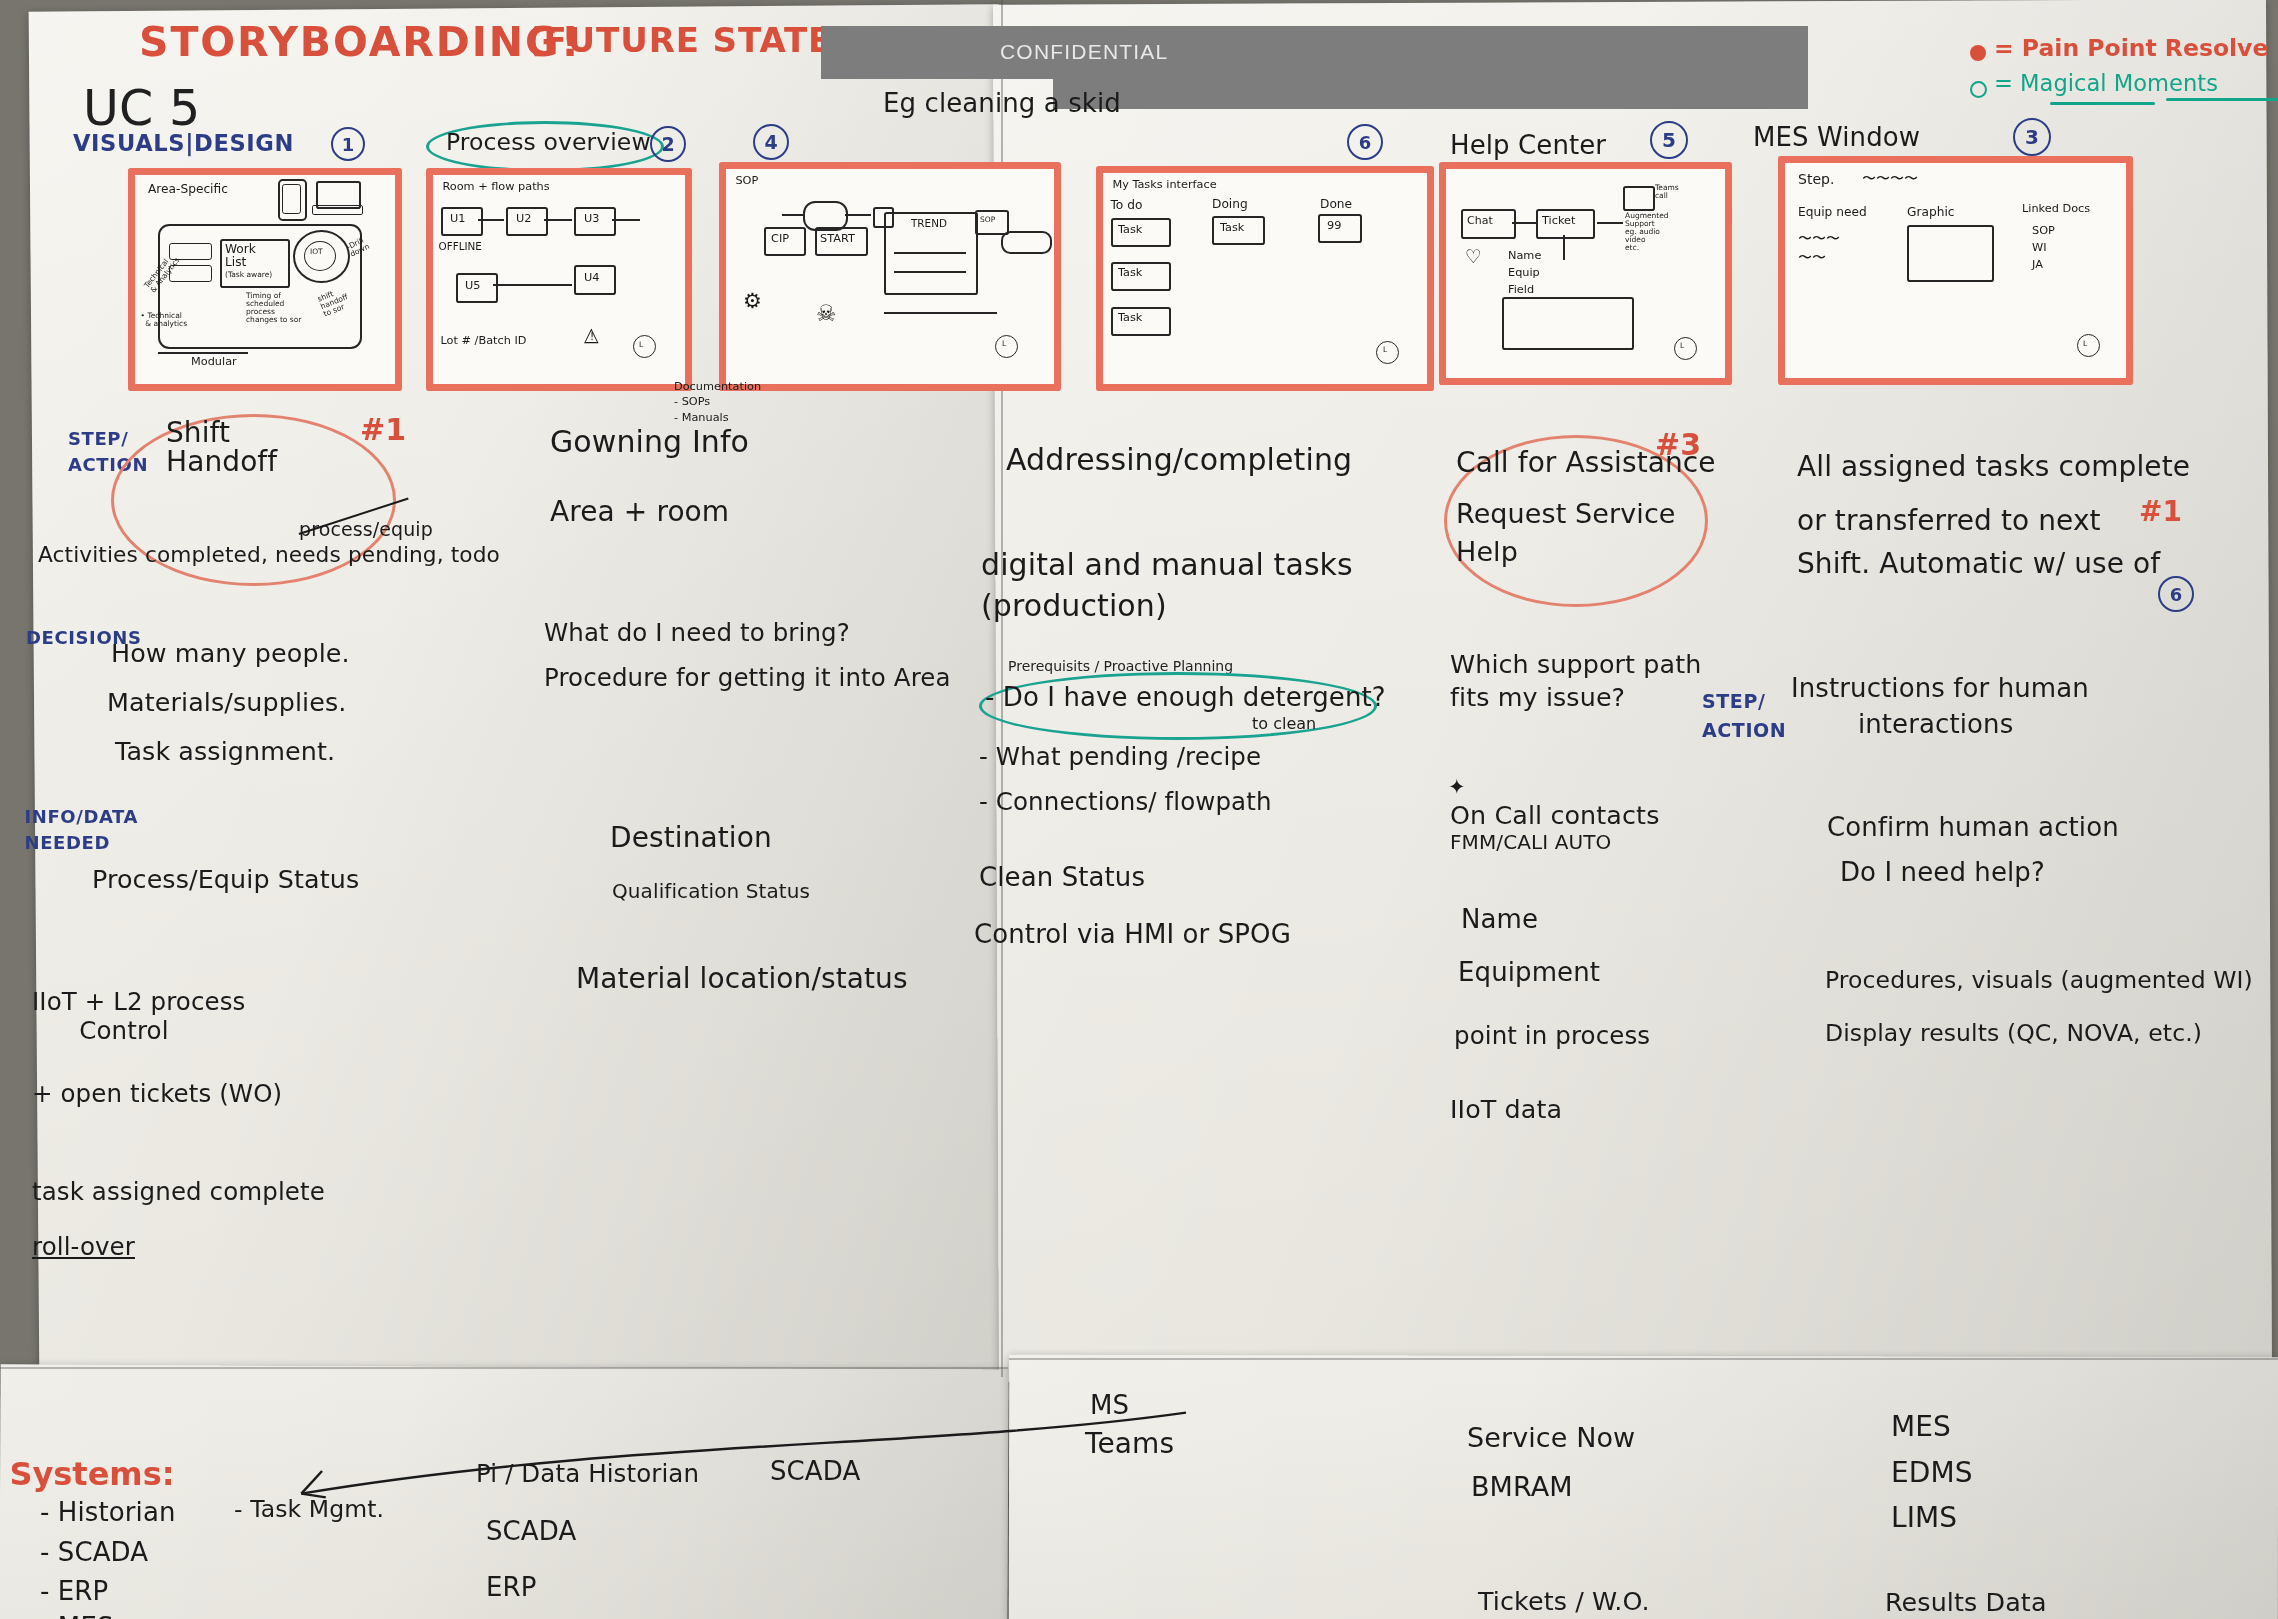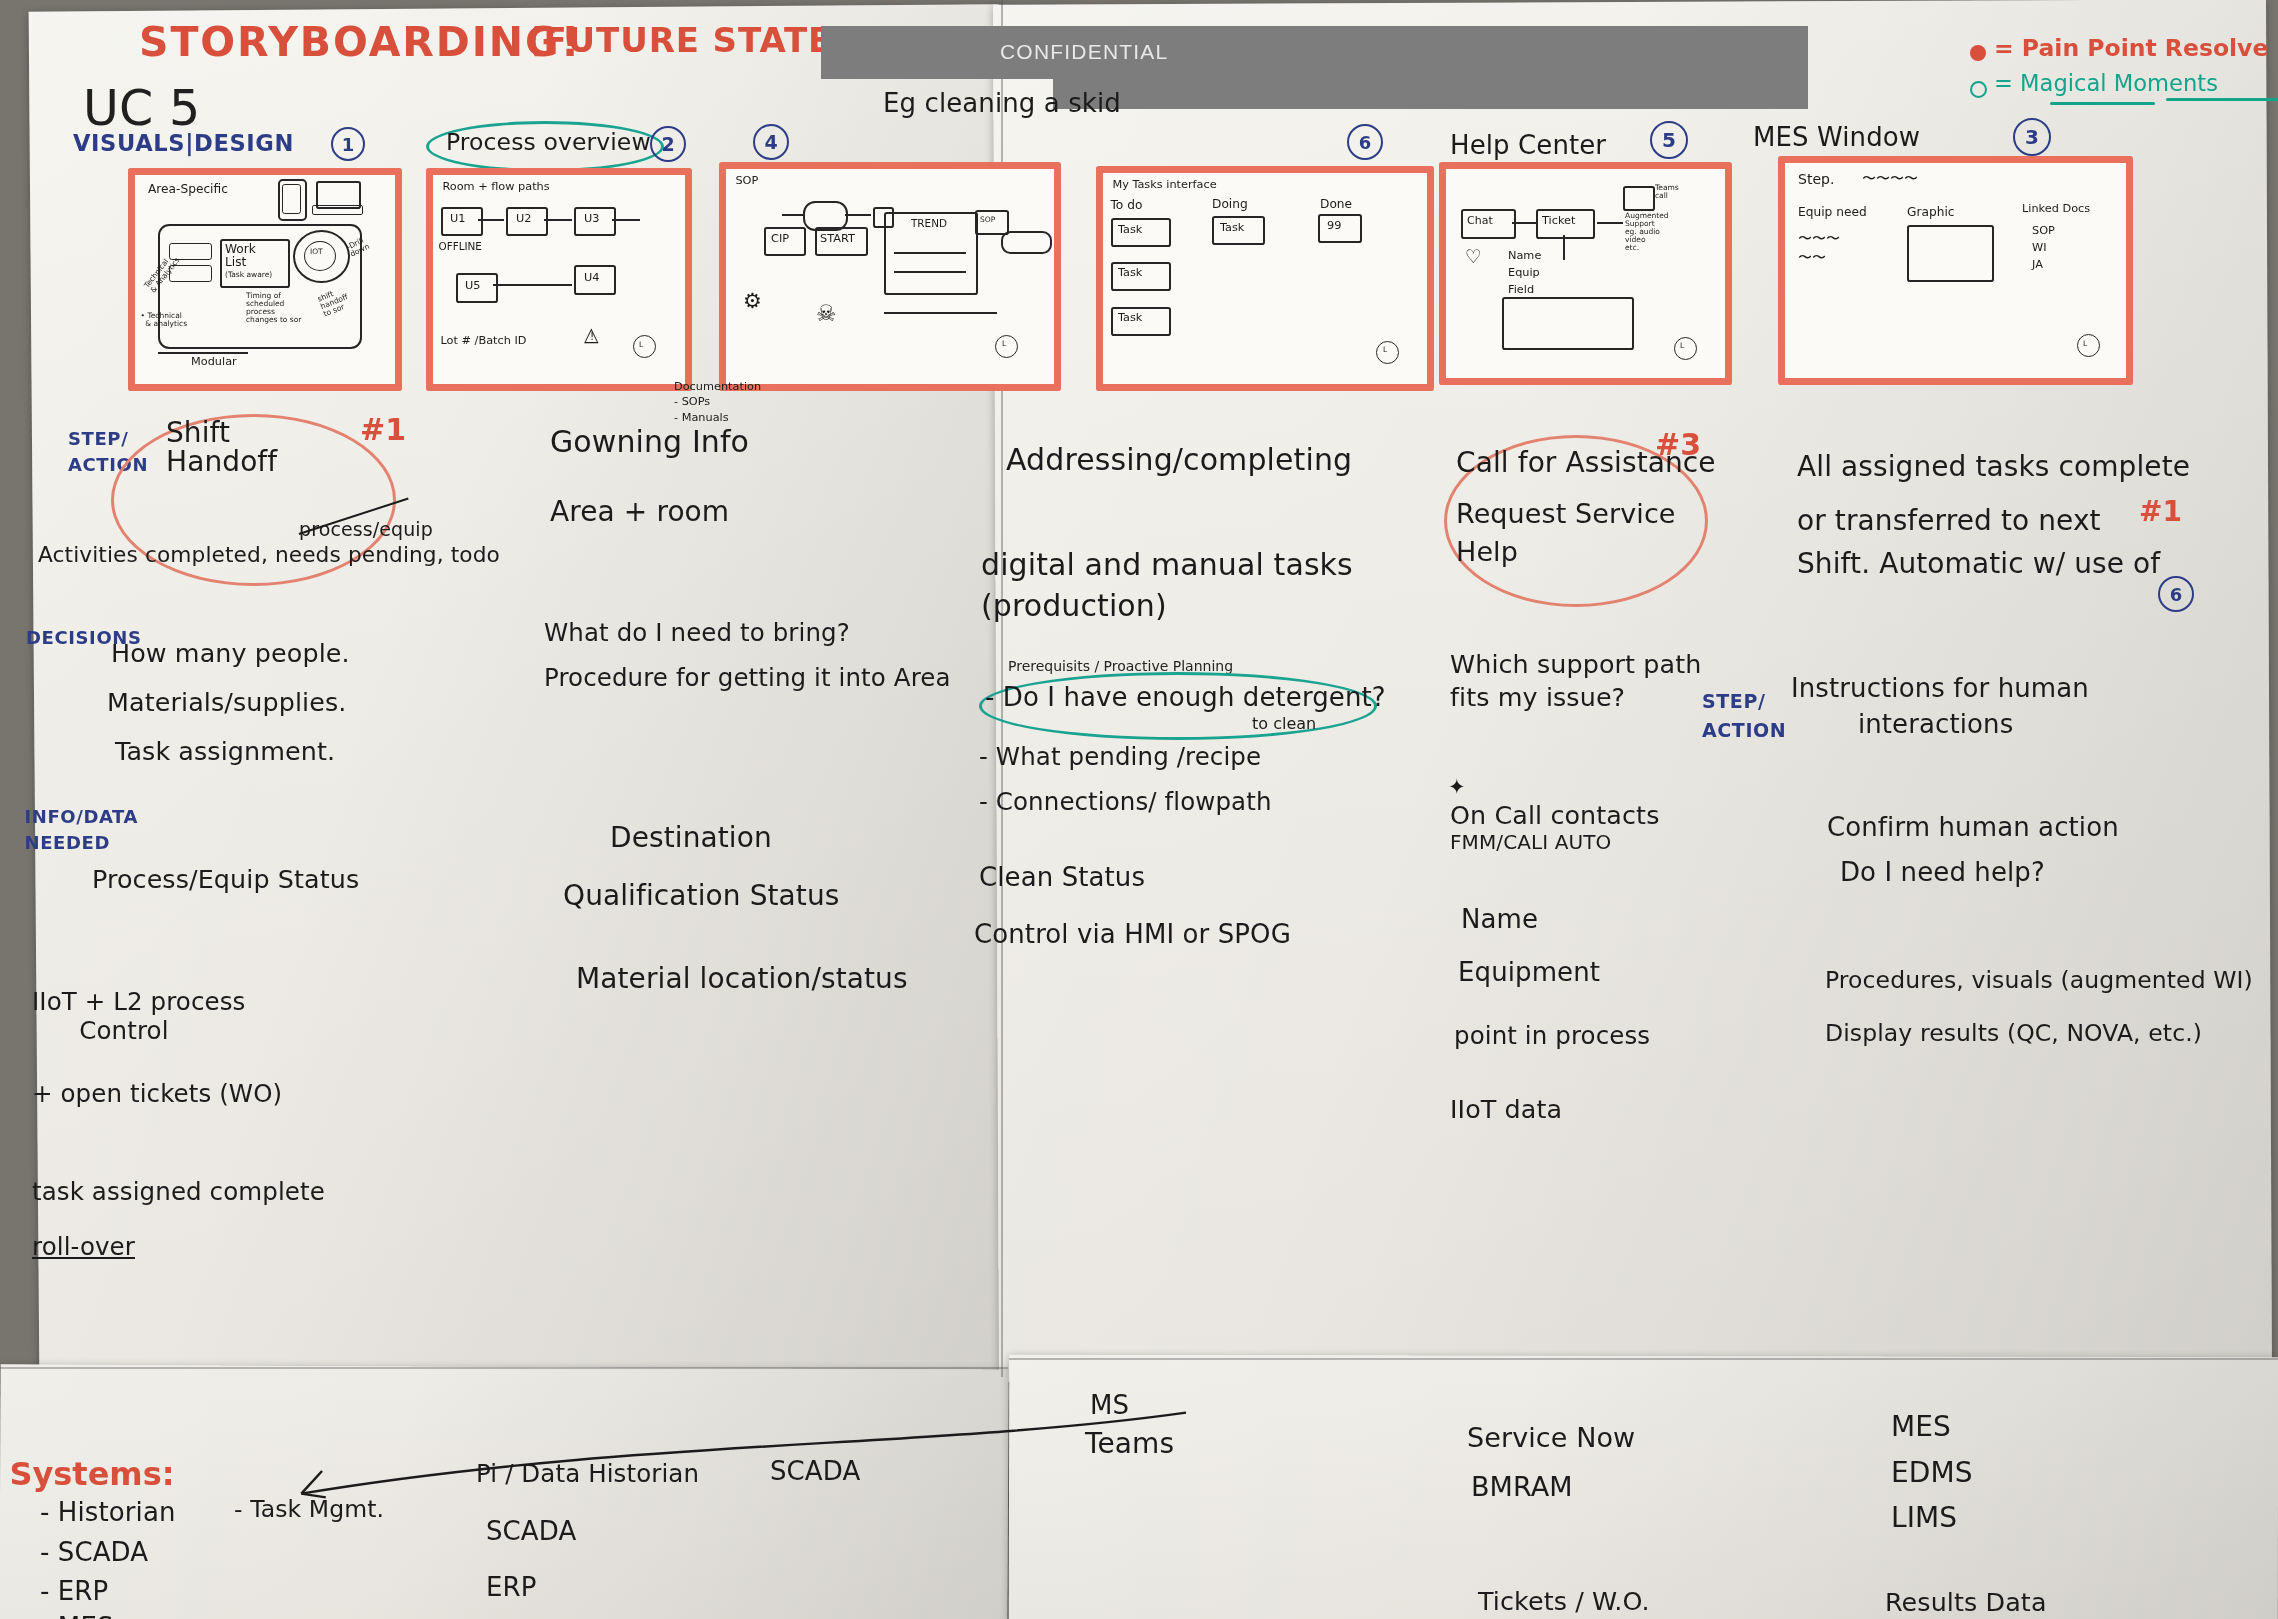--- a/index.html
+++ b/index.html
@@ -281,21 +281,21 @@
   <div class="ink hand" style="left:32px;top:1179px;font-size:24.5px;">task assigned complete</div>
   <div class="ink hand" style="left:32px;top:1234px;font-size:24.5px;text-decoration:underline;">roll-over</div>
 
   <div class="ink hand" style="left:550px;top:426px;font-size:30px;">Gowning Info</div>
   <div class="ink hand" style="left:550px;top:497px;font-size:28px;">Area + room</div>
 
   <div class="ink hand" style="left:544px;top:620px;font-size:24.5px;">What do I need to bring?</div>
   <div class="ink hand" style="left:544px;top:665px;font-size:24.5px;">Procedure for getting it into Area</div>
 
   <div class="ink hand" style="left:610px;top:823px;font-size:28px;">Destination</div>
-  <div class="ink hand" style="left:563px;top:881px;font-size:28px;">Qualification Status</div>
+  <div class="ink hand" style="left:612px;top:881px;font-size:20px;">Qualification Status</div>
   <div class="ink hand" style="left:576px;top:964px;font-size:28px;">Material location/status</div>
 
   <div class="ink hand" style="left:1006px;top:444px;font-size:30px;">Addressing/completing</div>
   <div class="ink hand" style="left:981px;top:537px;font-size:30px;line-height:1.35;margin-top:8px;">digital and manual tasks
 (production)</div>
 
   <div class="ink" style="left:1008px;top:659px;font-size:14px;color:#232323;">Prerequisits / Proactive Planning</div>
   <div class="oval oval-teal" style="left:979px;top:672px;width:392px;height:62px;"></div>
   <div class="ink hand" style="left:985px;top:684px;font-size:26px;">- Do I have enough detergent?</div>
   <div class="ink" style="left:1252px;top:716px;font-size:16px;">to clean</div>

